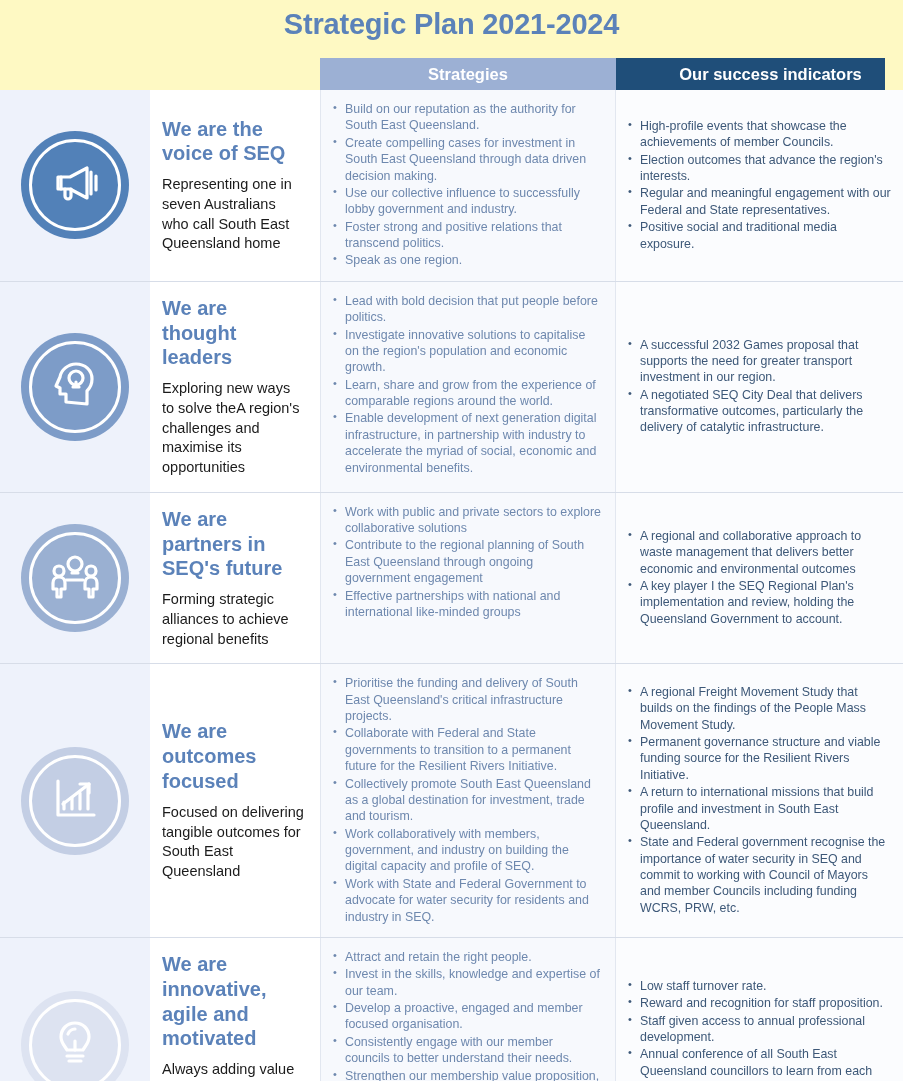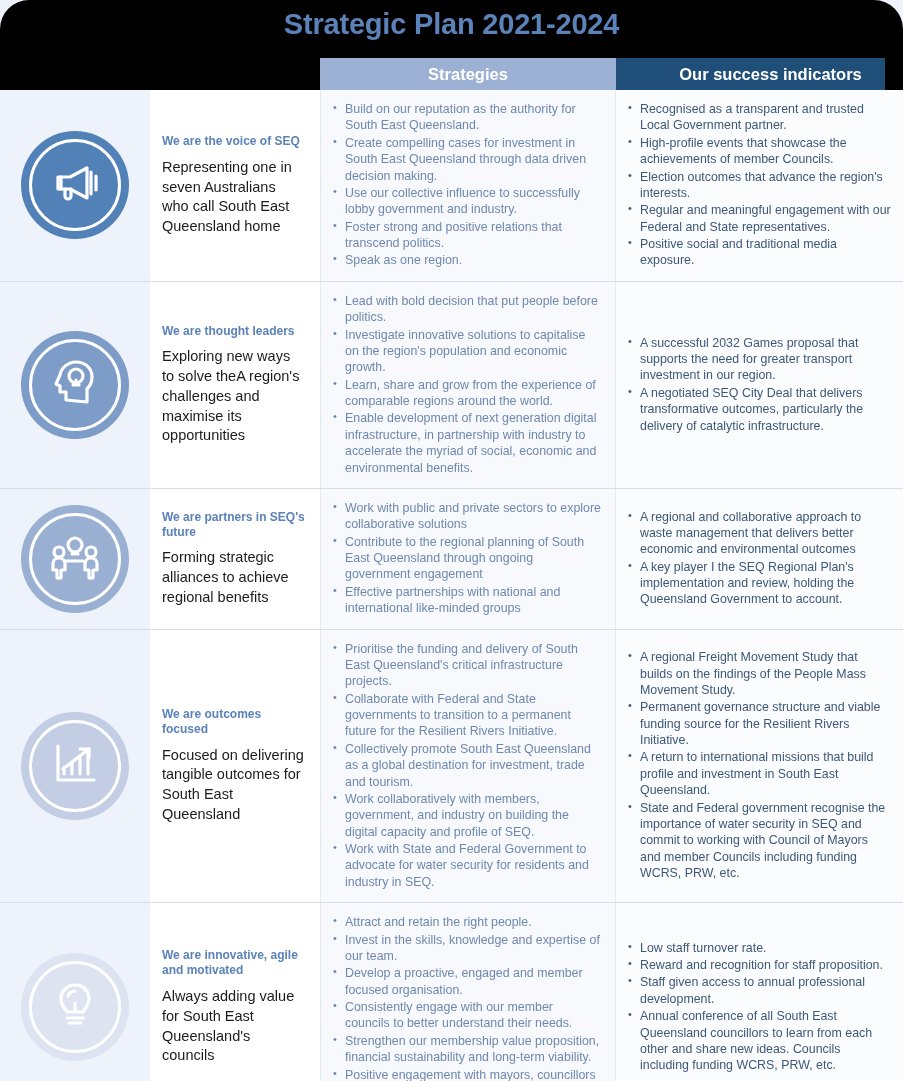--- a/index.html
+++ b/index.html
@@ -9,22 +9,21 @@
     height: 1081px;
     background: #eef2fb;
     font-family: "Liberation Sans", sans-serif;
     overflow: hidden;
   }
 
   .page {
     position: relative;
     width: 903px;
     height: 1081px;
-    background: #000000;
-    border-radius: 29px;
+    background: #fef9c3;
   }
 
   
   .title {
     position: absolute;
     top: 8px;
     left: 0;
     width: 903px;
     text-align: center;
     font-size: 29px;
@@ -112,21 +111,21 @@
     flex: 0 0 170px;
     background: #ffffff;
     padding: 14px 14px 14px 12px;
     display: flex;
     flex-direction: column;
     justify-content: center;
   }
   .pillar-title {
     color: #5b82b9;
     font-weight: bold;
-    font-size: 12px;
+    font-size: 20px;
     line-height: 1.24;
     margin-bottom: 9px;
   }
   .pillar-desc {
     color: #1b1b1b;
     font-size: 14.5px;
     line-height: 1.36;
   }
 
   
@@ -209,21 +208,20 @@
           <ul class="bullets">
             <li>Build on our reputation as the authority for South East Queensland.</li>
             <li>Create compelling cases for investment in South East Queensland through data driven decision making.</li>
             <li>Use our collective influence to successfully lobby government and industry.</li>
             <li>Foster strong and positive relations that transcend politics.</li>
             <li>Speak as one region.</li>
           </ul>
         </div>
         <div class="cell-indicators">
           <ul class="bullets">
-            <li>Recognised as a transparent and trusted Local Government partner.</li>
             <li>High-profile events that showcase the achievements of member Councils.</li>
             <li>Election outcomes that advance the region's interests.</li>
             <li>Regular and meaningful engagement with our Federal and State representatives.</li>
             <li>Positive social and traditional media exposure.</li>
           </ul>
         </div>
       </div>
       <div class="row">
         <div class="cell-icon">
           <div class="badge" style="background:#7d9cc8">

